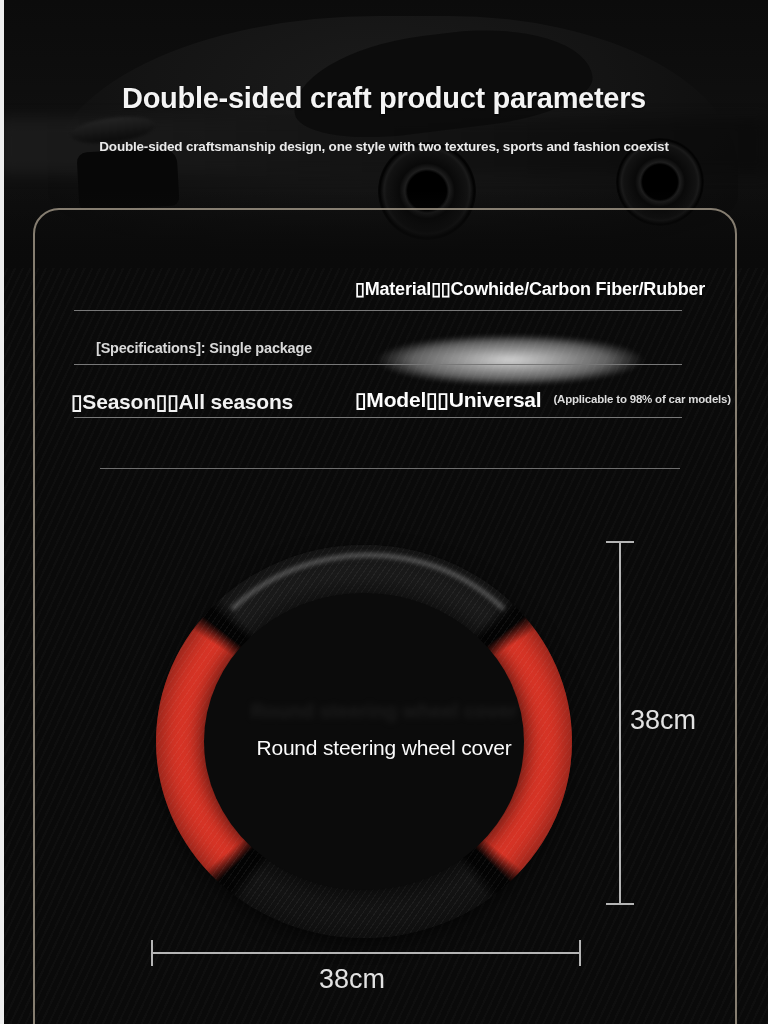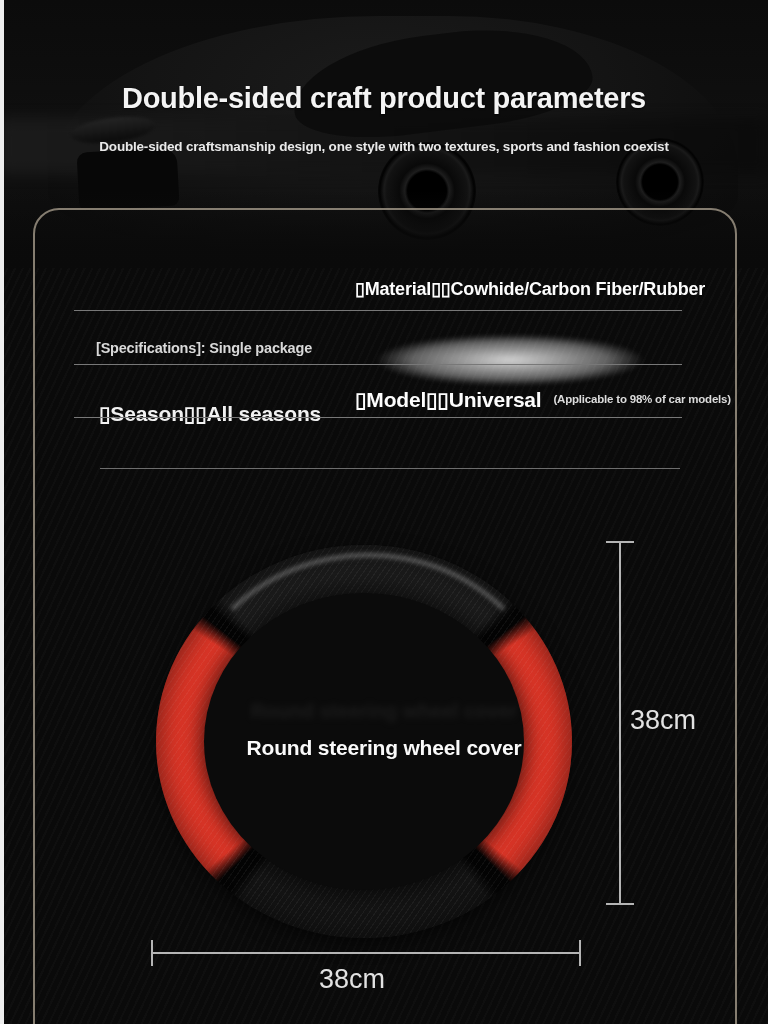--- a/index.html
+++ b/index.html
@@ -44,21 +44,21 @@
 
   
   .panel{left:33px;top:208px;width:700px;height:900px;
     border:2px solid rgba(155,146,131,.85);border-radius:26px;}
 
   .spec{font-weight:700;white-space:nowrap;letter-spacing:-0.2px;}
   .r1l{left:85px;top:282px;font-size:14.5px;color:#d9d9d9;}
   .r1r{left:355px;top:278px;font-size:18px;color:#fdfdfd;}
   .r2l{left:85px;top:340px;font-size:14.5px;color:#d9d9d9;margin-left:11px;}
   .r2r{left:355px;top:336px;font-size:21px;color:#e2e2e2;text-shadow:0 0 2px rgba(0,0,0,.45);}
-  .r3l{left:99px;top:390px;font-size:21px;color:#f2f2f2;margin-top:12px;}
+  .r3l{left:71px;top:390px;font-size:21px;color:#f2f2f2;}
   .r3r{left:355px;top:388px;font-size:21px;color:#fdfdfd;}
   .note{font-size:11.5px;font-weight:700;color:#dcdcdc;margin-left:12px;vertical-align:4px;letter-spacing:-0.2px;}
   .features{left:36px;top:444px;font-size:11px;font-weight:700;color:#cfcfcf;letter-spacing:-0.1px;white-space:nowrap;}
 
   .divider{height:1px;background:#787878;}
   .d1{left:74px;top:310px;width:608px;}
   .d2{left:74px;top:364px;width:608px;}
   .d3{left:74px;top:417px;width:608px;}
   .d4{left:100px;top:468px;width:580px;background:#8f8f8f;opacity:.75;}
 
@@ -83,21 +83,21 @@
         #1c1c1c 315deg 360deg);
     box-shadow:inset 0 0 34px rgba(0,0,0,.6), 0 6px 18px rgba(0,0,0,.5);}
   .ring-hole{left:48px;top:48px;width:320px;height:297px;border-radius:50%;
     background:#0b0b0b;box-shadow:0 0 26px rgba(0,0,0,.85);}
   .gloss{left:20px;top:8px;width:376px;height:356px;border-radius:50%;
     border:4px solid transparent;border-top-color:rgba(255,255,255,.3);
     filter:blur(2px);}
   .wheel-label-ghost{left:0;top:700px;width:768px;text-align:center;
     font-size:20px;font-weight:700;color:#2c2c2c;filter:blur(3px);opacity:.5;}
   .wheel-label{left:0;top:736px;width:768px;text-align:center;
-    font-size:21px;font-weight:700;color:#fafafa;letter-spacing:-0.2px;}
+    font-size:21px;font-weight:400;color:#fafafa;letter-spacing:-0.2px;}
 
   
   .dim{background:#b5b5b5;}
   .vline{left:619px;top:542px;width:2px;height:362px;}
   .vcap-t{left:606px;top:541px;width:28px;height:2px;}
   .vcap-b{left:606px;top:903px;width:28px;height:2px;}
   .vlabel{left:630px;top:705px;font-size:27px;color:#e2e2e2;}
   .hline{left:152px;top:952px;width:428px;height:2px;}
   .hcap-l{left:151px;top:940px;width:2px;height:26px;}
   .hcap-r{left:579px;top:940px;width:2px;height:26px;}

